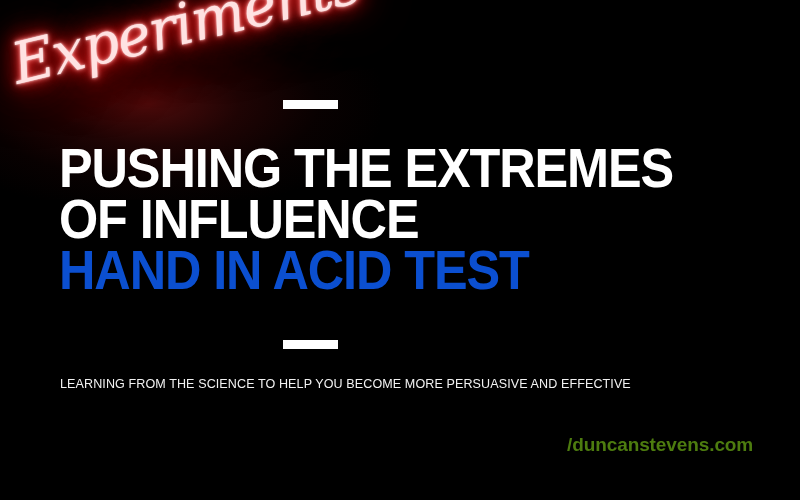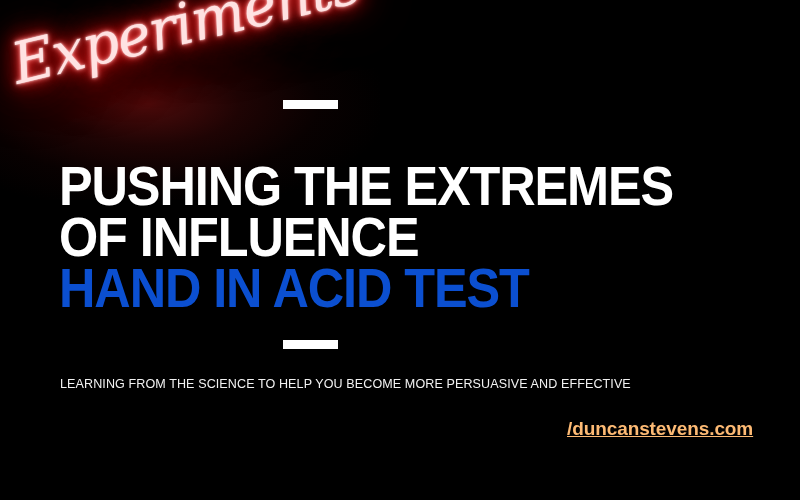--- a/index.html
+++ b/index.html
@@ -67,21 +67,21 @@
     position: absolute;
     background: #ffffff;
   }
   .rule-top { left: 283px; top: 100px; width: 55px; height: 9px; }
   .rule-bottom { left: 283px; top: 340px; width: 55px; height: 9px; }
 
   
   .headline {
     position: absolute;
     left: 59px;
-    top: 160px;
+    top: 142px;
     width: 700px;
   }
 
   .hl-line {
     font-family: "Liberation Sans Narrow", "Liberation Sans", sans-serif;
     font-weight: 700;
     font-size: 56px;
     line-height: 51px;
     letter-spacing: -1.2px;
     white-space: nowrap;
@@ -105,29 +105,28 @@
     color: #f2f2f2;
     white-space: nowrap;
     transform: scaleX(0.93);
     transform-origin: left center;
   }
 
   
   .website {
     position: absolute;
     left: 567px;
-    top: 418px;
+    top: 434px;
     font-family: "Liberation Sans Narrow", "Liberation Sans", sans-serif;
     font-weight: 700;
     font-size: 19px;
     line-height: 22px;
     letter-spacing: -0.1px;
-    color: #fdba74;
+    color: #4d7c0f;
     white-space: nowrap;
-    text-decoration: underline;
   }
 </style>
 </head>
 <body>
 
 <div id="slide">
 
   <div class="neon-halo"></div>
 
   <div class="neon-wrap">

